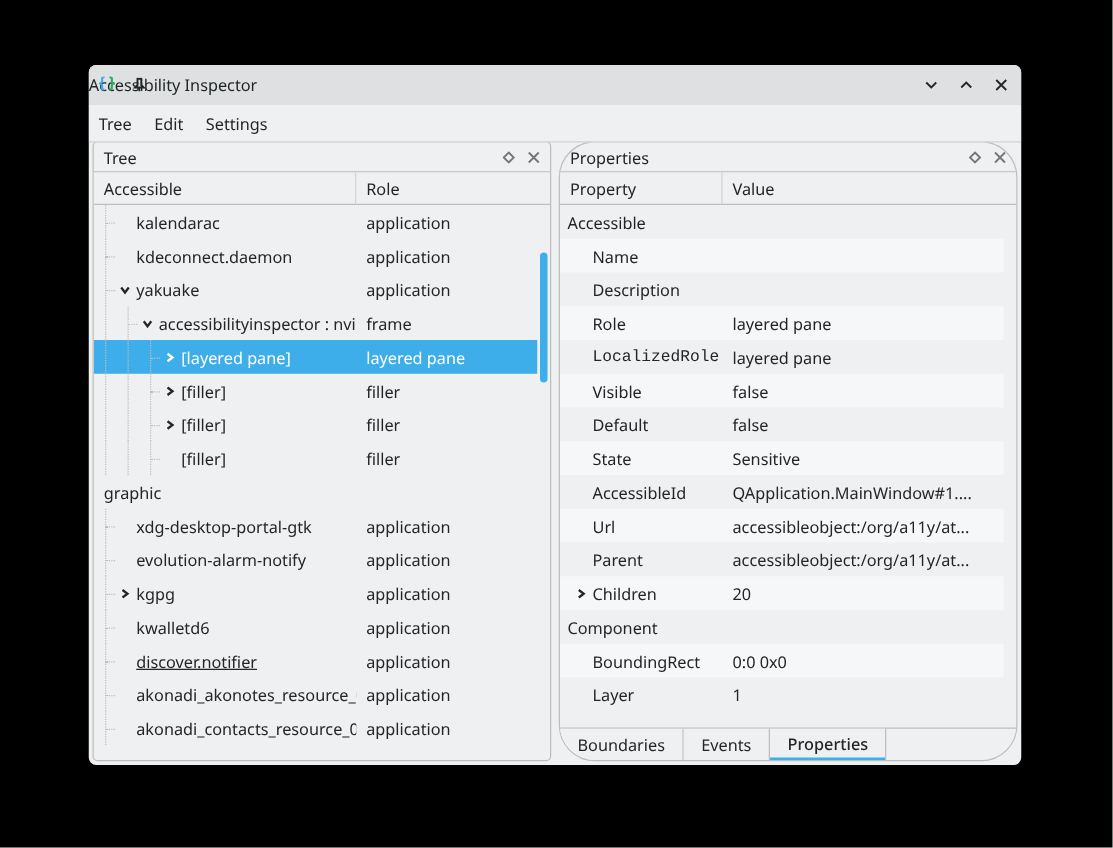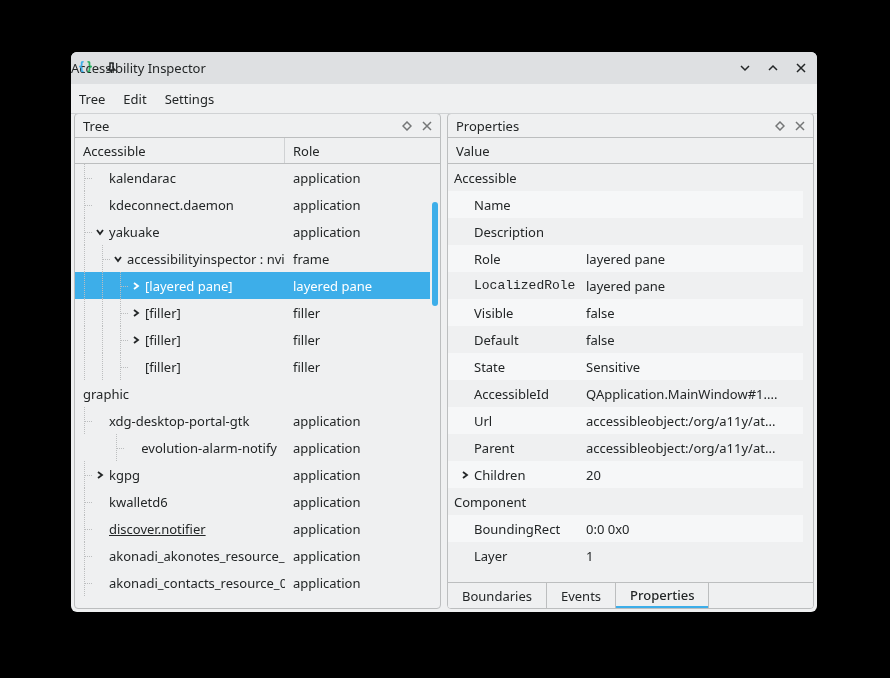--- a/index.html
+++ b/index.html
@@ -19,21 +19,21 @@
   .tb-btn svg { width: 12px; height: 12px; stroke: #232627; stroke-width: 1.5; fill: none; }
 
   
   .menubar { height: 30px; background: #eff0f1; display: flex; align-items: center; padding: 0 8px; gap: 18px; font-size: 13px; color: #232627; border-bottom: 1px solid #d0d2d4; }
   .menu-item { cursor: pointer; }
 
   
   .panes { flex: 1; display: flex; overflow: hidden; }
   .pane { flex: 1; display: flex; flex-direction: column; border: 1px solid #bcbebf; margin: -1px 3px 3px 3px; border-radius: 4px; overflow: hidden; background: #eff0f1; }
   .pane:first-child { margin-right: 3px; }
-  .pane:last-child { margin-left: 3px; }
+  .pane:last-child { margin-left: 3px; border-radius: 29px; }
   .pane-header {
     height: 24px; display: flex; align-items: center; padding: 0 6px 0 8px; font-size: 13px; color: #232627;
     border-bottom: 1px solid #bcbebf;
   }
   .pane-header .spacer { flex: 1; }
   .pane-header .pane-btn { width: 14px; height: 14px; display: flex; align-items: center; justify-content: center; cursor: pointer; margin-left: 6px; opacity: .6; }
   .pane-header .pane-btn svg { width: 10px; height: 10px; stroke: #232627; stroke-width: 1.5; fill: none; }
 
   .columns-header {
     display: flex; align-items: center; height: 26px; border-bottom: 1px solid #bcbebf; font-size: 13px; color: #232627;
@@ -271,21 +271,21 @@
                   <span class="indent tee"></span>
                   <span class="chevron blank">
                     <svg viewBox="0 0 8 8"></svg>
                   </span>
                   <span style="margin-left: 2px;">xdg-desktop-portal-gtk</span>
                 </div>
               </div>
               <div class="cell tree-col-2">application</div>
             </div>
             <div class="row">
-              <div class="cell tree-col-1" style="padding-left: 0px; justify-content: flex-end;">
+              <div class="cell tree-col-1" style="padding-left: 0px;">
                 <div class="indent-box">
                   <span class="indent tee"></span>
                   <span class="chevron blank">
                     <svg viewBox="0 0 8 8"></svg>
                   </span>
                   <span style="margin-left: 2px;">evolution-alarm-notify</span>
                 </div>
               </div>
               <div class="cell tree-col-2">application</div>
             </div>
@@ -367,20 +367,21 @@
               <path d="M5 1 L9 5 L5 9 L1 5 Z"></path>
             </svg>
           </span>
         <span class="pane-btn">
             <svg viewBox="0 0 10 10">
               <path d="M1 1 L9 9 M9 1 L1 9"></path>
             </svg>
           </span>
       </div>
       <div class="columns-header">
+        <div class="col prop-col-1">Property</div>
         <div class="col prop-col-2">Value</div>
       </div>
       <div class="body-area">
         <div class="rows" id="prop-rows">
             <div class="group-row">
               <span>Accessible</span>
             </div>
             <div class="row alt">
               <div class="cell prop-col-1" style="padding-left: 0px;">
                 <div class="indent-box">

